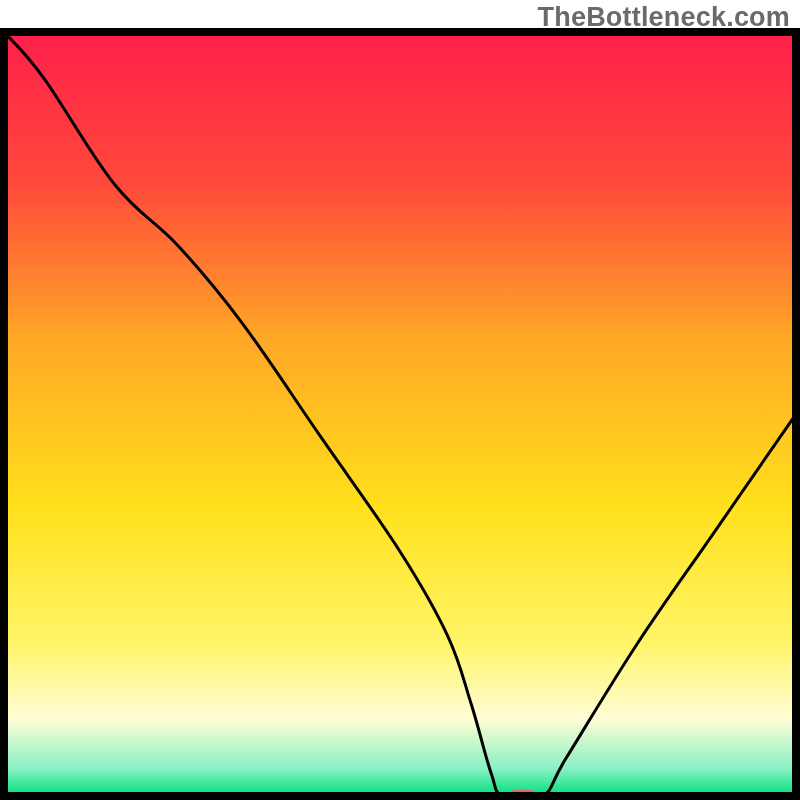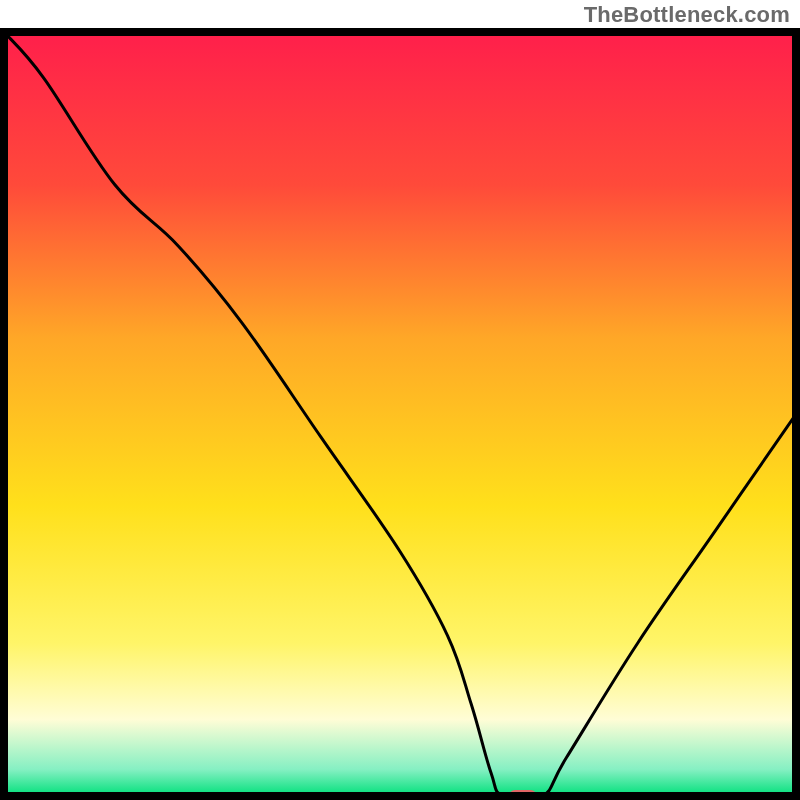--- a/index.html
+++ b/index.html
@@ -13,21 +13,21 @@
   }
   .chart-wrap {
     position: relative;
     width: 800px;
     height: 800px;
   }
   .watermark {
     position: absolute;
     top: 2px;
     right: 10px;
-    font-size: 22px;
+    font-size: 27px;
     font-weight: 600;
     color: #6a6a6a;
     letter-spacing: 0.2px;
     z-index: 10;
   }
   svg.plot {
     position: absolute;
     inset: 0;
     width: 800px;
     height: 800px;

